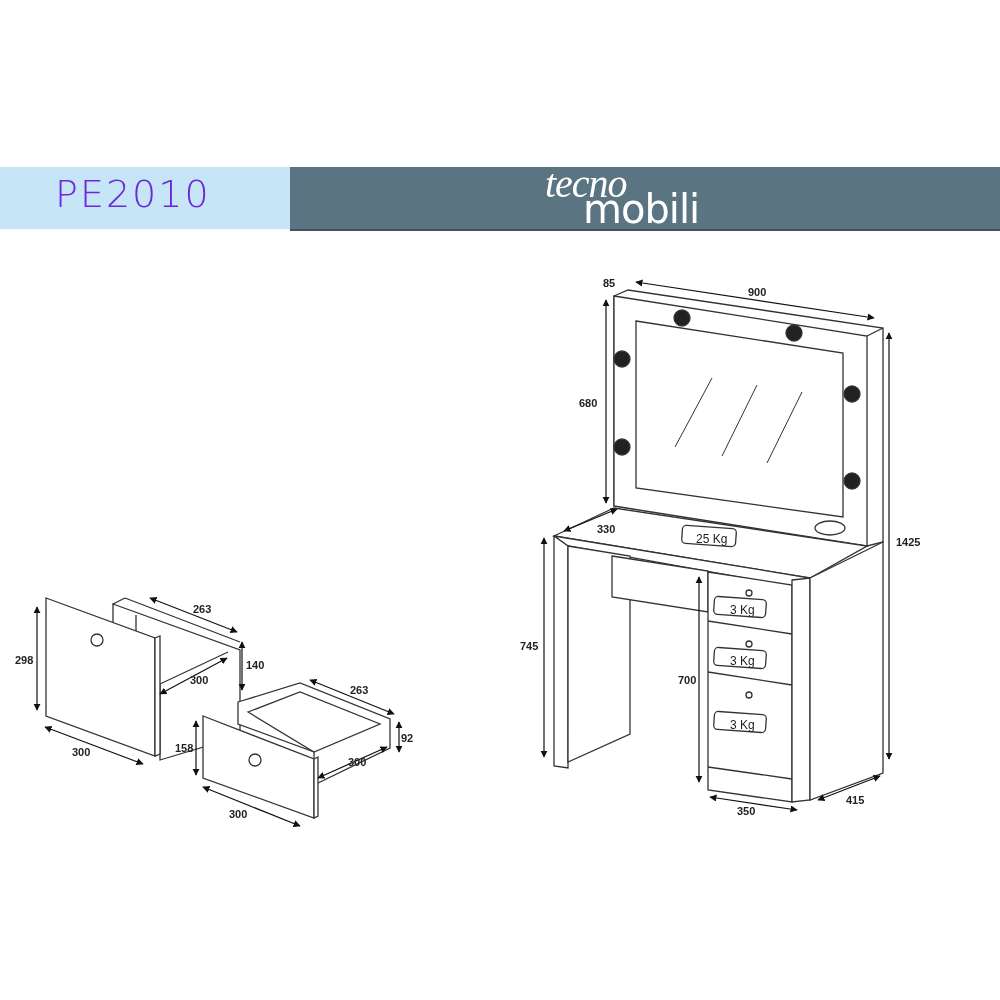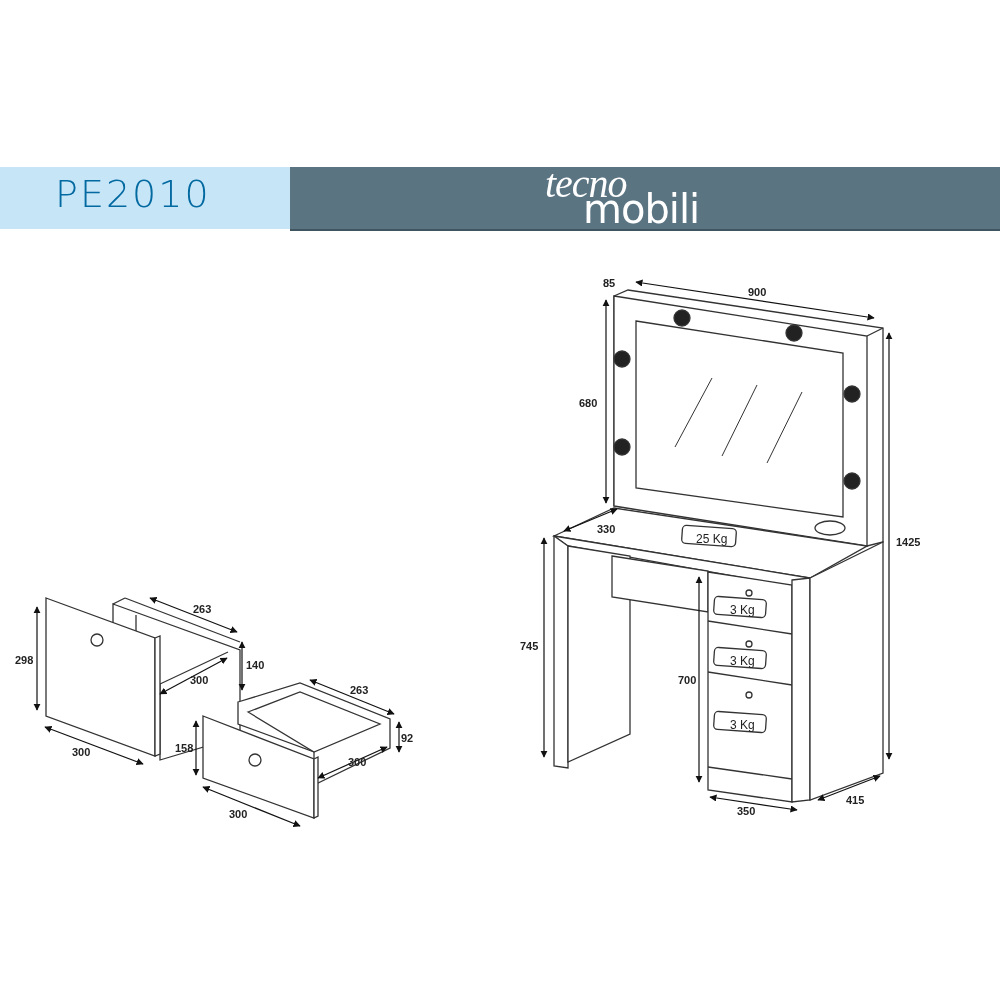--- a/index.html
+++ b/index.html
@@ -1,19 +1,19 @@
 <!DOCTYPE html>
 <html><head>
 <meta charset="utf-8">
 <style>
   html, body { margin:0; padding:0; background:#ffffff; }
   body { width:1000px; height:1000px; position:relative; overflow:hidden; font-family:"Liberation Sans", sans-serif; }
   .hdr-left { position:absolute; left:0; top:167px; width:290px; height:62px; background:#c6e6f7; }
   .hdr-right { position:absolute; left:290px; top:167px; width:710px; height:62px; background:#5a7482; border-bottom:2px solid #3f5560; }
-  .model { position:absolute; left:55px; top:172px; font-size:38px; color:#0369a1; letter-spacing:2px; font-family:"DejaVu Sans", sans-serif; font-weight:300; }
+  .model { position:absolute; left:55px; top:172px; font-size:38px; color:#6d28d9; letter-spacing:2px; font-family:"DejaVu Sans", sans-serif; font-weight:300; }
   .logo-top { position:absolute; left:545px; top:160px; font-size:40px; color:#ffffff; font-style:italic; font-family:Liberation Serif, serif; letter-spacing:-1px; }
   .logo-bot { position:absolute; left:583px; top:186px; font-size:40px; color:#ffffff; font-family:"DejaVu Sans", sans-serif; letter-spacing:-1px; }
   svg { position:absolute; left:0; top:0; }
   .dim { font-family:"Liberation Sans", sans-serif; font-size:11px; font-weight:bold; fill:#222; }
   .lbl { font-family:"Liberation Sans", sans-serif; font-size:12px; fill:#222; }
 </style>
 </head>
 <body>
 
 <div class="hdr-left"></div>

